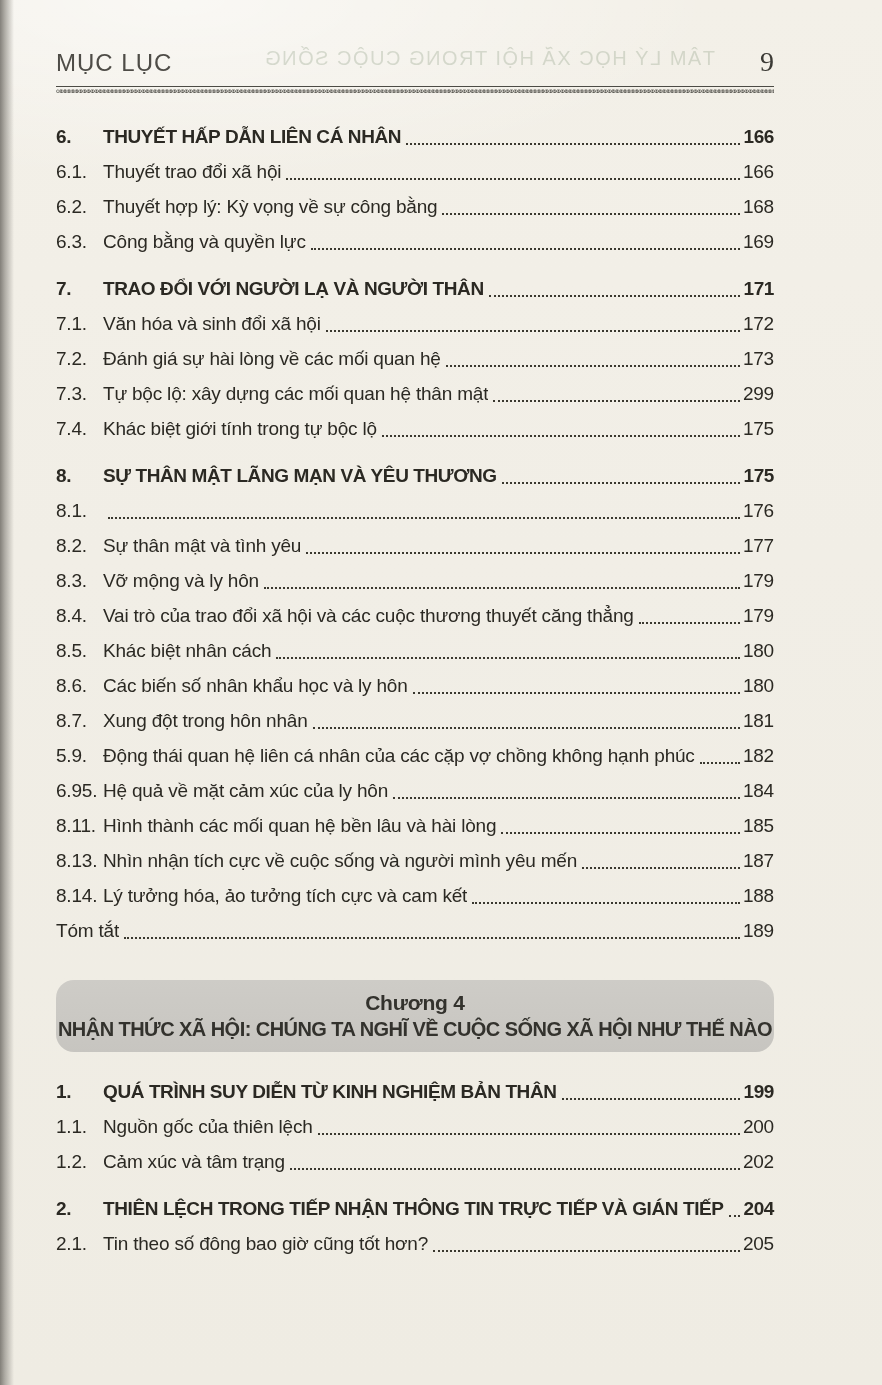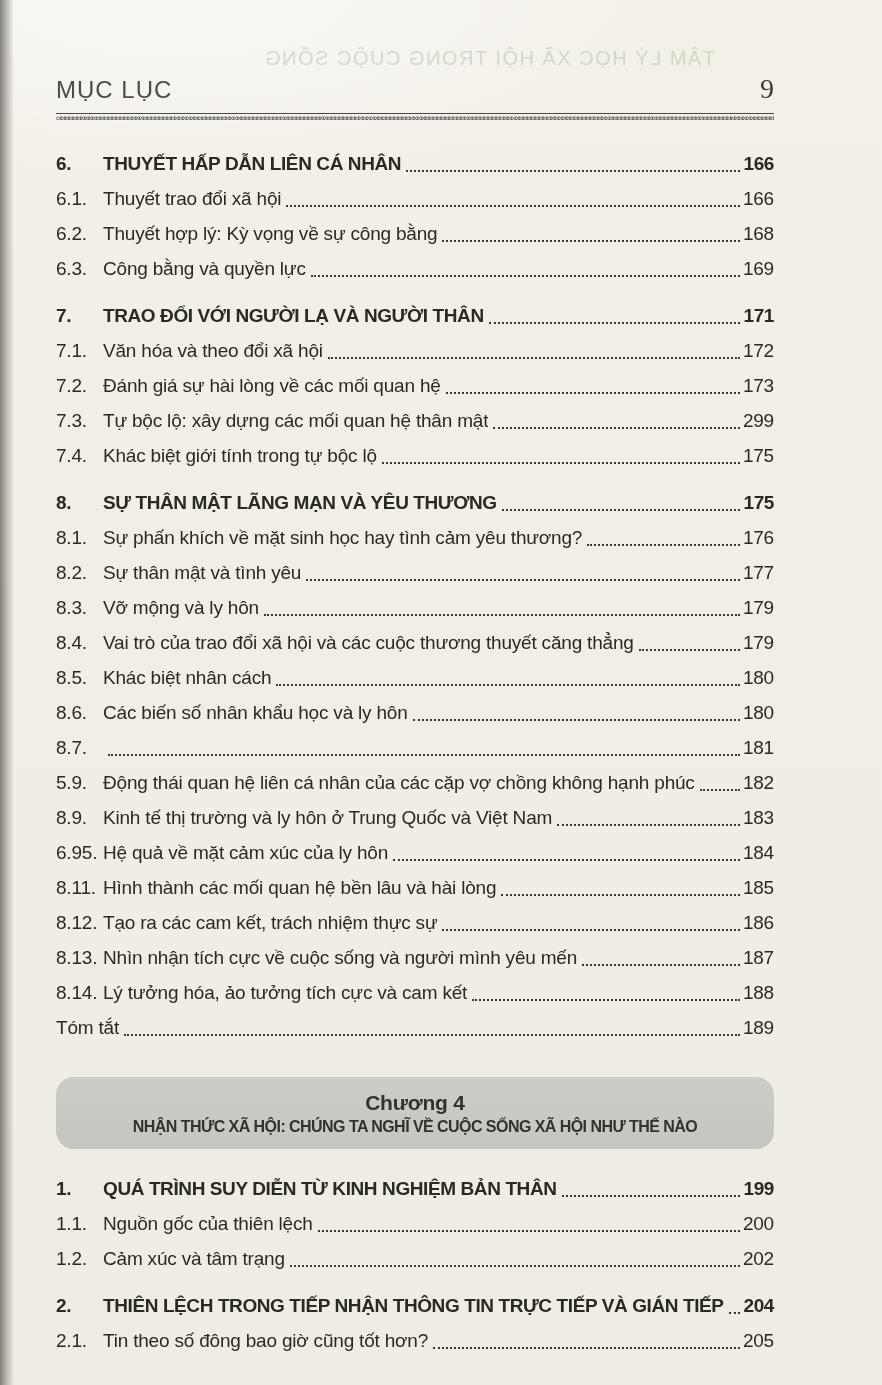--- a/index.html
+++ b/index.html
@@ -21,21 +21,21 @@
   .ghost-title{
     position:absolute;top:47px;left:215px;width:500px;
     transform:scaleX(-1);
     font-size:20px;letter-spacing:1.5px;font-weight:400;
     color:#8a9b80;opacity:.30;white-space:nowrap;
     filter:blur(.4px);
   }
   .content{position:absolute;left:56px;top:0;width:718px;}
   .header-row{
     display:flex;justify-content:space-between;align-items:baseline;
-    padding-top:75px;height:36px;
+    padding-top:48px;height:36px;
   }
   .header-title{
     font-size:24px;font-weight:400;letter-spacing:1px;
     color:#4e4c47;
   }
   .page-number{
     font-family:"Liberation Serif","DejaVu Serif",serif;
     font-size:28px;color:#3b3a35;line-height:1;
   }
   .rule-solid{border-top:1.5px solid #4c4b45;margin-top:2px;}
@@ -65,21 +65,21 @@
     background:linear-gradient(180deg,#ceccc7 0%,#c7c5c0 100%);
     border-radius:18px;
     height:72px;
     display:flex;flex-direction:column;justify-content:center;align-items:center;
     gap:3px;padding:2px 12px;box-sizing:border-box;
   }
   .chapter-kicker{
     font-size:21px;font-weight:700;color:#33322d;letter-spacing:-.2px;
   }
   .chapter-title{
-    font-size:16px;font-weight:700;color:#33322d;letter-spacing:-.55px;
+    font-size:20px;font-weight:700;color:#33322d;letter-spacing:-.55px;
     white-space:nowrap;
   }
 </style>
 </head>
 <body>
 
 <div class="page">
   <div class="left-edge"></div>
 
   <div class="ghost-title">TÂM LÝ HỌC XÃ HỘI TRONG CUỘC SỐNG</div>
@@ -119,21 +119,21 @@
           <span class="pagenum">169</span>
         </div>
         <div class="toc-row main gap">
           <span class="num">7.</span>
           <span class="title">TRAO ĐỔI VỚI NGƯỜI LẠ VÀ NGƯỜI THÂN</span>
           <span class="leader"></span>
           <span class="pagenum">171</span>
         </div>
         <div class="toc-row sub">
           <span class="num">7.1.</span>
-          <span class="title">Văn hóa và theo đổi xã hội</span>
+          <span class="title">Văn hóa và sinh đổi xã hội</span>
           <span class="leader"></span>
           <span class="pagenum">172</span>
         </div>
         <div class="toc-row sub">
           <span class="num">7.2.</span>
           <span class="title">Đánh giá sự hài lòng về các mối quan hệ</span>
           <span class="leader"></span>
           <span class="pagenum">173</span>
         </div>
         <div class="toc-row sub">
@@ -149,21 +149,20 @@
           <span class="pagenum">175</span>
         </div>
         <div class="toc-row main gap">
           <span class="num">8.</span>
           <span class="title">SỰ THÂN MẬT LÃNG MẠN VÀ YÊU THƯƠNG</span>
           <span class="leader"></span>
           <span class="pagenum">175</span>
         </div>
         <div class="toc-row sub">
           <span class="num">8.1.</span>
-          <span class="title">Sự phấn khích về mặt sinh học hay tình cảm yêu thương?</span>
           <span class="leader"></span>
           <span class="pagenum">176</span>
         </div>
         <div class="toc-row sub">
           <span class="num">8.2.</span>
           <span class="title">Sự thân mật và tình yêu</span>
           <span class="leader"></span>
           <span class="pagenum">177</span>
         </div>
         <div class="toc-row sub">
@@ -185,52 +184,41 @@
           <span class="pagenum">180</span>
         </div>
         <div class="toc-row sub">
           <span class="num">8.6.</span>
           <span class="title">Các biến số nhân khẩu học và ly hôn</span>
           <span class="leader"></span>
           <span class="pagenum">180</span>
         </div>
         <div class="toc-row sub">
           <span class="num">8.7.</span>
+          <span class="title">Xung đột trong hôn nhân</span>
           <span class="leader"></span>
           <span class="pagenum">181</span>
         </div>
         <div class="toc-row sub">
           <span class="num">5.9.</span>
           <span class="title">Động thái quan hệ liên cá nhân của các cặp vợ chồng không hạnh phúc</span>
           <span class="leader"></span>
           <span class="pagenum">182</span>
         </div>
         <div class="toc-row sub">
-          <span class="num">8.9.</span>
-          <span class="title">Kinh tế thị trường và ly hôn ở Trung Quốc và Việt Nam</span>
-          <span class="leader"></span>
-          <span class="pagenum">183</span>
-        </div>
-        <div class="toc-row sub">
           <span class="num">6.95.</span>
           <span class="title">Hệ quả về mặt cảm xúc của ly hôn</span>
           <span class="leader"></span>
           <span class="pagenum">184</span>
         </div>
         <div class="toc-row sub">
           <span class="num">8.11.</span>
           <span class="title">Hình thành các mối quan hệ bền lâu và hài lòng</span>
           <span class="leader"></span>
           <span class="pagenum">185</span>
-        </div>
-        <div class="toc-row sub">
-          <span class="num">8.12.</span>
-          <span class="title">Tạo ra các cam kết, trách nhiệm thực sự</span>
-          <span class="leader"></span>
-          <span class="pagenum">186</span>
         </div>
         <div class="toc-row sub">
           <span class="num">8.13.</span>
           <span class="title">Nhìn nhận tích cực về cuộc sống và người mình yêu mến</span>
           <span class="leader"></span>
           <span class="pagenum">187</span>
         </div>
         <div class="toc-row sub">
           <span class="num">8.14.</span>
           <span class="title">Lý tưởng hóa, ảo tưởng tích cực và cam kết</span>

